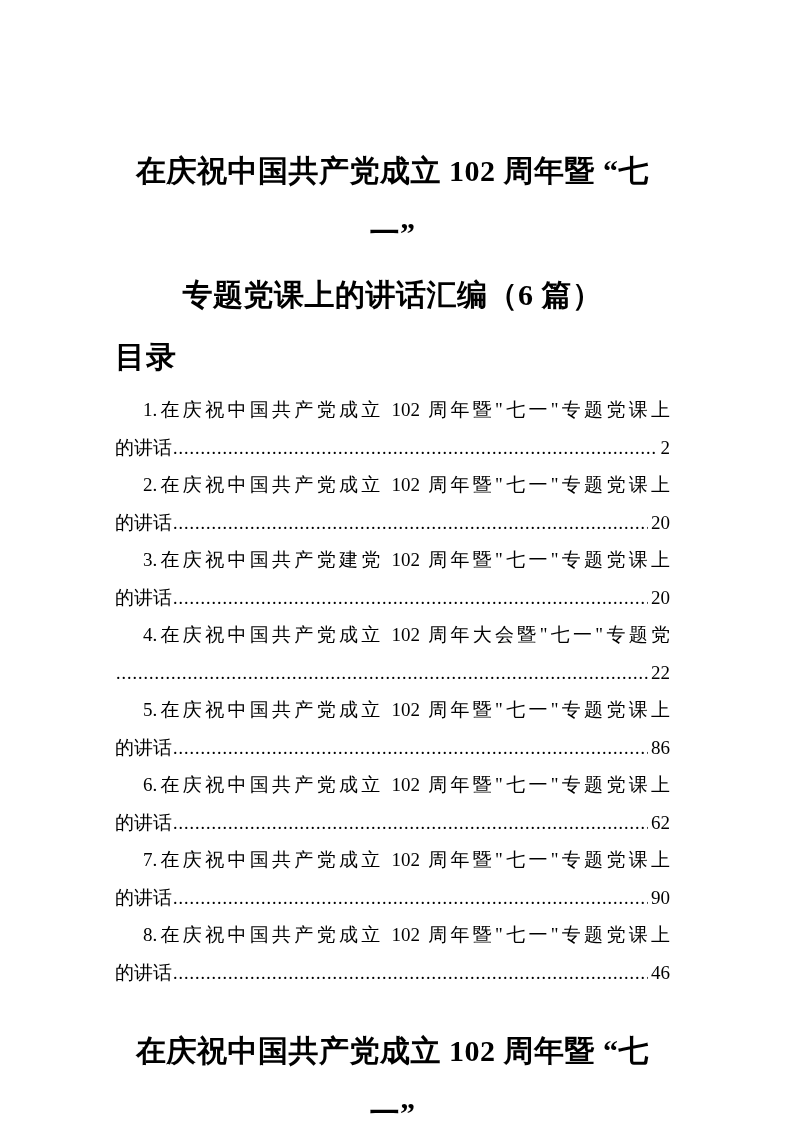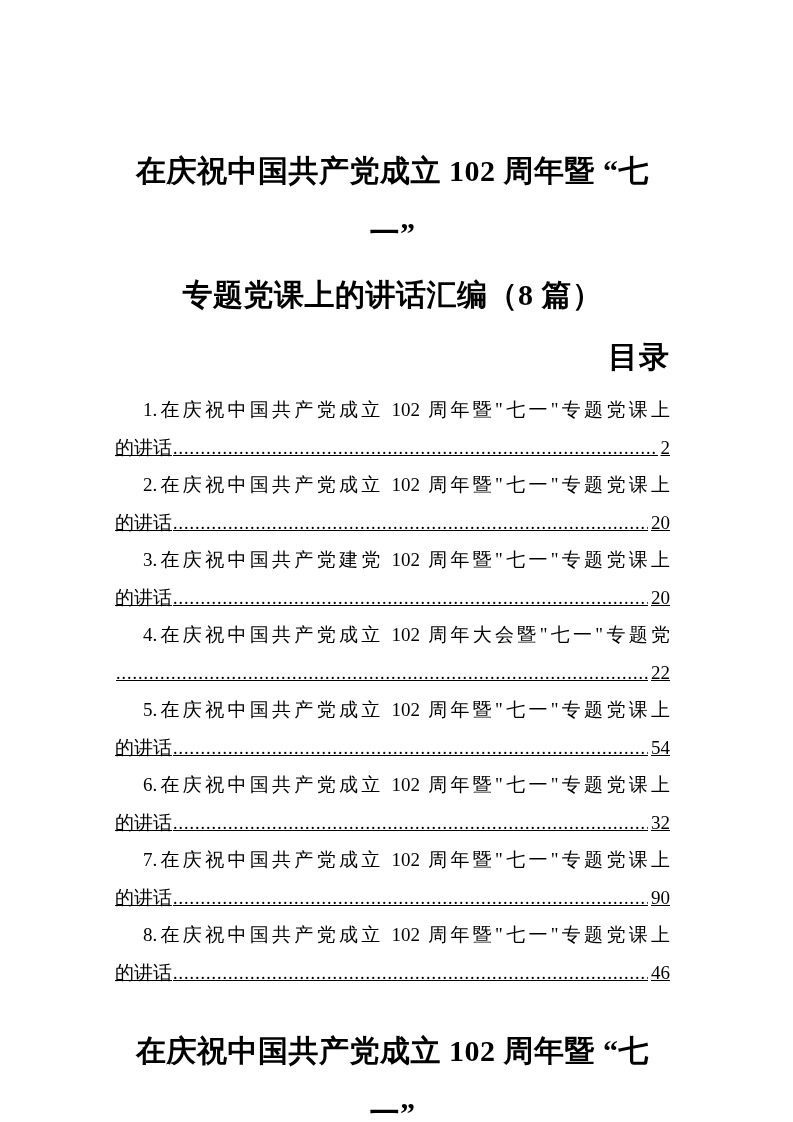--- a/index.html
+++ b/index.html
@@ -23,42 +23,41 @@
     font-weight: bold;
     line-height: 62px;
     text-align: center;
     letter-spacing: 0.5px;
   }
   .doc-title .title-line { display: block; }
   .toc-heading {
     font-size: 30px;
     font-weight: bold;
     line-height: 62px;
-    text-align: right;
+    text-align: left;
     letter-spacing: 1px;
   }
   .toc {
     margin-top: 3px;
   }
   .toc-entry { display: block; }
   .toc-l1 {
     font-size: 19px;
     line-height: 37.5px;
     text-indent: 28px;
     text-align: justify;
     text-align-last: justify;
     white-space: nowrap;
     overflow: hidden;
   }
   .toc-l2 {
     font-size: 19px;
     line-height: 37.5px;
     display: flex;
     align-items: baseline;
-    text-decoration: underline;
   }
   .toc-l2 .toc-text { flex: 0 0 auto; }
   .leader {
     flex: 1 1 auto;
     overflow: hidden;
     white-space: nowrap;
     height: 37.5px;
     margin: 0 3px 0 1px;
   }
   .leader::after {
@@ -76,21 +75,21 @@
     letter-spacing: 0.5px;
   }
 </style>
 </head>
 <body>
 
 <div class="page">
 
   <h1 class="doc-title">
     <span class="title-line">在庆祝中国共产党成立 102 周年暨 “七一”</span>
-    <span class="title-line">专题党课上的讲话汇编（8 篇）</span>
+    <span class="title-line">专题党课上的讲话汇编（6 篇）</span>
   </h1>
 
   <h2 class="toc-heading">目录</h2>
 
   <nav class="toc">
 
     <div class="toc-entry">
       <div class="toc-l1">1.在庆祝中国共产党成立 102 周年暨"七一"专题党课上</div>
       <div class="toc-l2">
         <span class="toc-text">的讲话</span>
@@ -123,30 +122,30 @@
         <span class="leader"></span>
         <span class="toc-page">22</span>
       </div>
     </div>
 
     <div class="toc-entry">
       <div class="toc-l1">5.在庆祝中国共产党成立 102 周年暨"七一"专题党课上</div>
       <div class="toc-l2">
         <span class="toc-text">的讲话</span>
         <span class="leader"></span>
-        <span class="toc-page">54</span>
+        <span class="toc-page">86</span>
       </div>
     </div>
 
     <div class="toc-entry">
       <div class="toc-l1">6.在庆祝中国共产党成立 102 周年暨"七一"专题党课上</div>
       <div class="toc-l2">
         <span class="toc-text">的讲话</span>
         <span class="leader"></span>
-        <span class="toc-page">32</span>
+        <span class="toc-page">62</span>
       </div>
     </div>
 
     <div class="toc-entry">
       <div class="toc-l1">7.在庆祝中国共产党成立 102 周年暨"七一"专题党课上</div>
       <div class="toc-l2">
         <span class="toc-text">的讲话</span>
         <span class="leader"></span>
         <span class="toc-page">90</span>
       </div>

